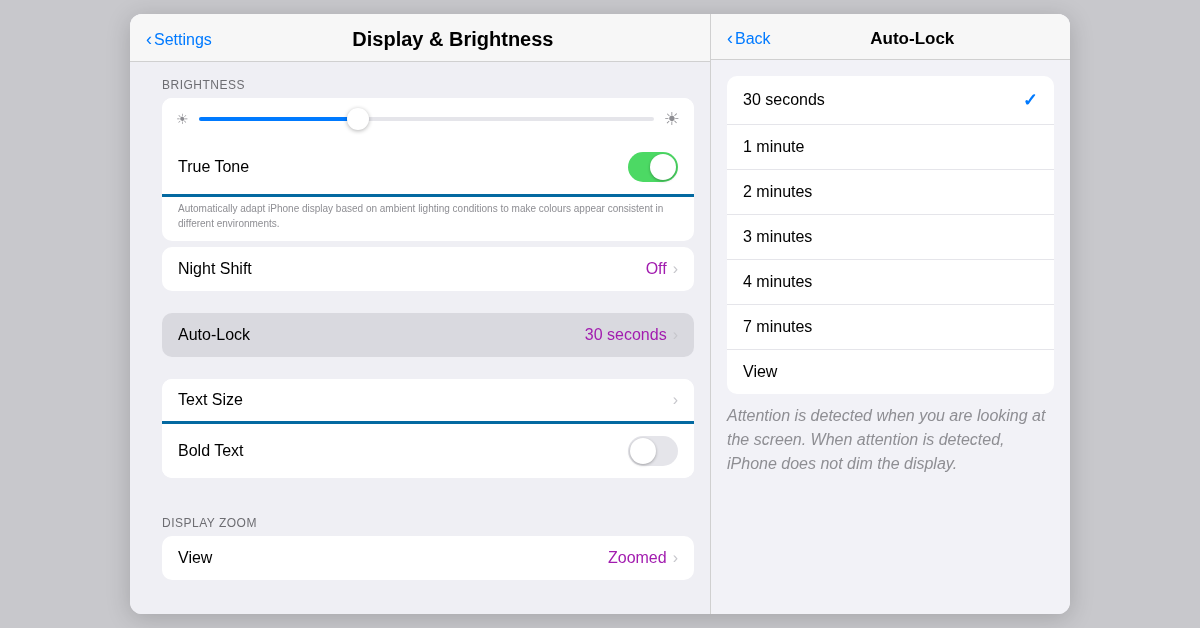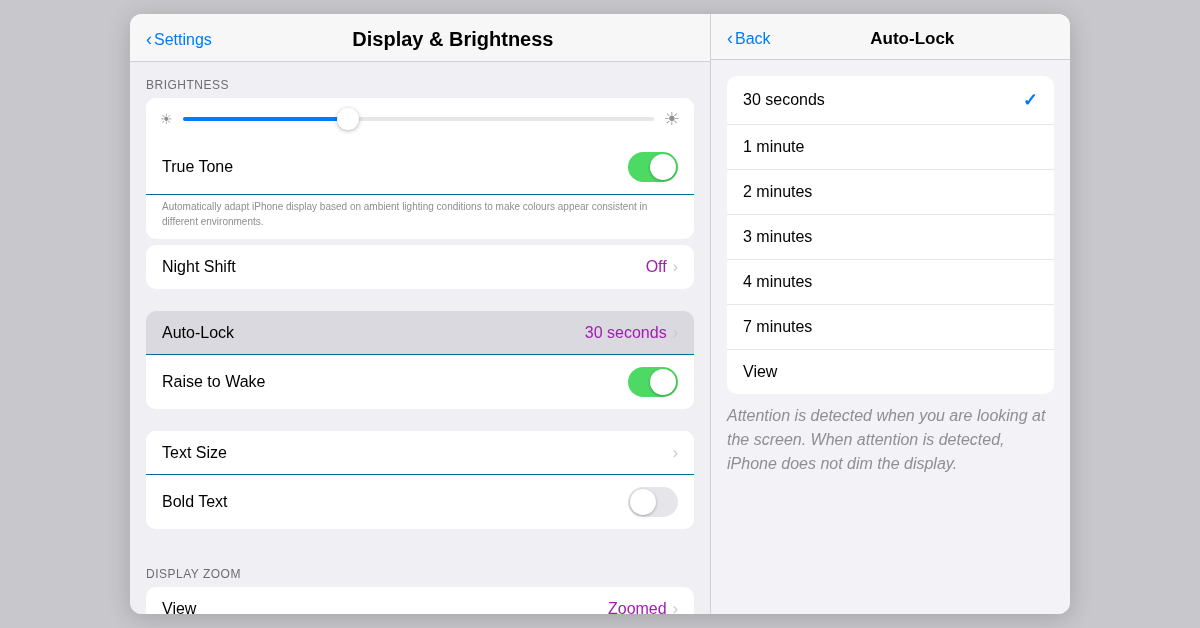--- a/index.html
+++ b/index.html
@@ -50,20 +50,21 @@
       flex: 1;
       text-align: center;
       font-size: 20px;
       font-weight: 600;
       color: #000;
     }
     .scroll-area {
       flex: 1;
       overflow-y: auto;
       padding: 0;
+      margin-left: 16px;
     }
     .section-group {
       margin-bottom: 0;
     }
     .section-header {
       font-size: 12px;
       color: #6d6d72;
       text-transform: uppercase;
       letter-spacing: 0.5px;
       padding: 16px 16px 6px;
@@ -71,21 +72,21 @@
     .card {
       background: #fff;
       margin: 0 16px 6px;
       border-radius: 10px;
       overflow: hidden;
     }
     .row {
       display: flex;
       align-items: center;
       padding: 12px 16px;
-      border-bottom: 1px solid #0369a1;
+      border-bottom: 3px solid #0369a1;
       background: #fff;
       min-height: 44px;
     }
     .row:last-child {
       border-bottom: none;
     }
     .row-label {
       flex: 1;
       font-size: 16px;
       color: #000;
@@ -281,26 +282,20 @@
       </div>
 
       <div class="section-divider"></div>
 
       <div class="card">
         <div class="row row-highlighted">
           <span class="row-label">Auto-Lock</span>
           <span class="row-value">30 seconds</span>
           <span class="row-chevron">›</span>
         </div>
-        <div class="row">
-          <span class="row-label">Raise to Wake</span>
-          <div class="toggle toggle-on">
-            <div class="toggle-knob"></div>
-          </div>
-        </div>
       </div>
 
       <div class="section-divider"></div>
 
       <div class="card">
         <div class="row">
           <span class="row-label">Text Size</span>
           <span class="row-chevron">›</span>
         </div>
         <div class="row">

